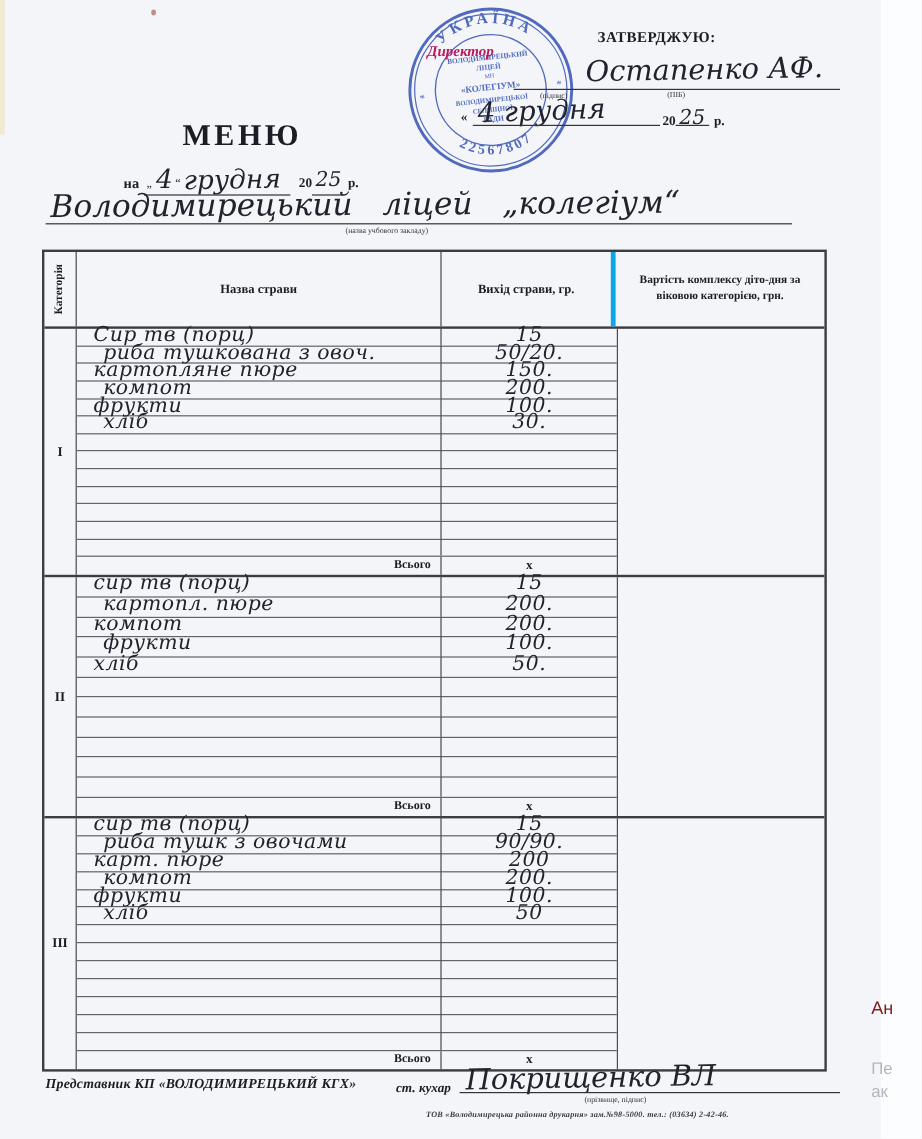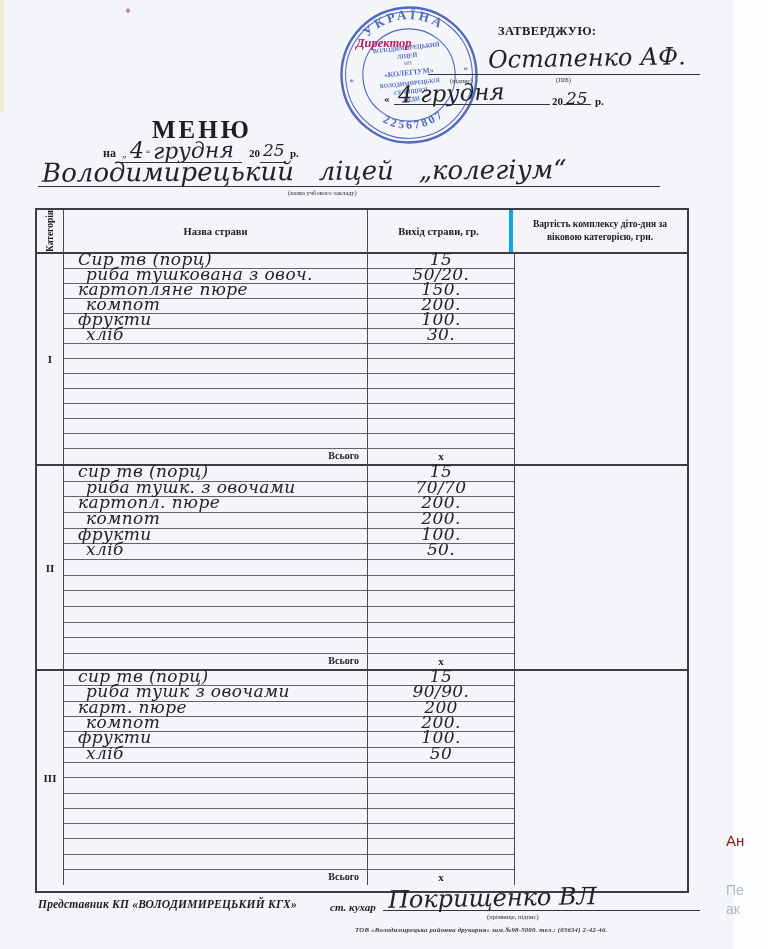--- a/index.html
+++ b/index.html
@@ -21,38 +21,38 @@
   .date-q{left:384px;top:92px;font-size:11px;font-weight:bold;}
   .date-hand{left:398px;top:80px;font-size:23px;transform:rotate(-2deg);}
   .date-line1{left:394px;top:104px;width:156px;border-bottom:1.3px solid #33333b;height:0;}
   .date-20{left:552px;top:95px;font-size:11px;font-weight:bold;}
   .date-25{left:566px;top:88px;font-size:17px;}
   .date-line2{left:563px;top:104px;width:28px;border-bottom:1.3px solid #33333b;height:0;}
   .date-r{left:595px;top:95px;font-size:11px;font-weight:bold;}
   
   .stamp{left:338px;top:4px;width:142px;height:142px;transform:rotate(-6deg);opacity:.85;}
   
-  .menu-title{left:152px;top:116px;font-size:25px;font-weight:bold;letter-spacing:3px;}
+  .menu-title{left:152px;top:100px;font-size:25px;font-weight:bold;letter-spacing:3px;}
   .dl-na{left:103px;top:146px;font-size:12px;font-weight:bold;}
   .dl-q1{left:122px;top:148px;font-size:10px;}
   .dl-day{left:130px;top:138px;font-size:22px;}
   .dl-q2{left:146px;top:148px;font-size:10px;}
   .dl-month{left:153px;top:138px;font-size:22px;transform:rotate(-1deg);}
   .dl-u1{left:120px;top:162px;width:122px;border-bottom:1.3px solid #33333b;height:0;}
   .dl-20{left:249px;top:147px;font-size:11px;font-weight:bold;}
   .dl-25{left:263px;top:140px;font-size:17px;}
   .dl-u2{left:260px;top:162px;width:26px;border-bottom:1.3px solid #33333b;height:0;}
   .dl-r{left:290px;top:147px;font-size:11px;font-weight:bold;}
   .school{left:42px;top:156px;font-size:26px;white-space:pre;transform:rotate(-.4deg);}
   .school-u{left:38px;top:186px;width:622px;border-bottom:1.5px solid #33333b;height:0;}
   .school-cap{left:288px;top:189px;font-size:6.5px;color:#30303a;}
   
   .menu-table{left:35px;top:208px;width:654px;height:685px;border:2px solid #3c3c42;box-sizing:border-box;
               display:flex;flex-direction:column;}
-  .thead{display:flex;height:44px;border-bottom:2px solid #3c3c42;flex:none;box-sizing:border-box;}
+  .thead{display:flex;height:64px;border-bottom:2px solid #3c3c42;flex:none;box-sizing:border-box;}
   .h-cat{width:27px;border-right:1px solid #4a4a52;display:flex;align-items:center;justify-content:center;box-sizing:border-box;}
   .h-cat span{writing-mode:vertical-rl;transform:rotate(180deg);font-size:9.5px;font-weight:bold;}
   .h-name{width:304px;border-right:1px solid #4a4a52;display:flex;align-items:center;justify-content:center;
           font-size:10.5px;font-weight:bold;box-sizing:border-box;}
   .h-weight{width:145px;border-right:4px solid #0ea5e9;display:flex;align-items:center;justify-content:center;
             font-size:10.5px;font-weight:bold;box-sizing:border-box;}
   .h-cost{flex:1;display:flex;align-items:center;justify-content:center;text-align:center;
           font-size:9.5px;font-weight:bold;line-height:1.35;padding:0 14px;box-sizing:border-box;}
   .sec{display:flex;border-bottom:2px solid #3c3c42;box-sizing:border-box;}
   .sec:last-of-type{border-bottom:none;}
@@ -216,24 +216,20 @@
   </div>
 
   <div class="sec" style="height:205px">
     <div class="cat">II</div>
     <div class="mid">
       <div class="rw">
           <div class="rn hand">сир тв (порц)</div>
           <div class="rwt hand">15</div>
         </div>
       <div class="rw">
-          <div class="rn hand">риба тушк. з овочами</div>
-          <div class="rwt hand">70/70</div>
-        </div>
-      <div class="rw">
           <div class="rn hand">картопл. пюре</div>
           <div class="rwt hand">200.</div>
         </div>
       <div class="rw">
           <div class="rn hand">компот</div>
           <div class="rwt hand">200.</div>
         </div>
       <div class="rw">
           <div class="rn hand">фрукти</div>
           <div class="rwt hand">100.</div>

